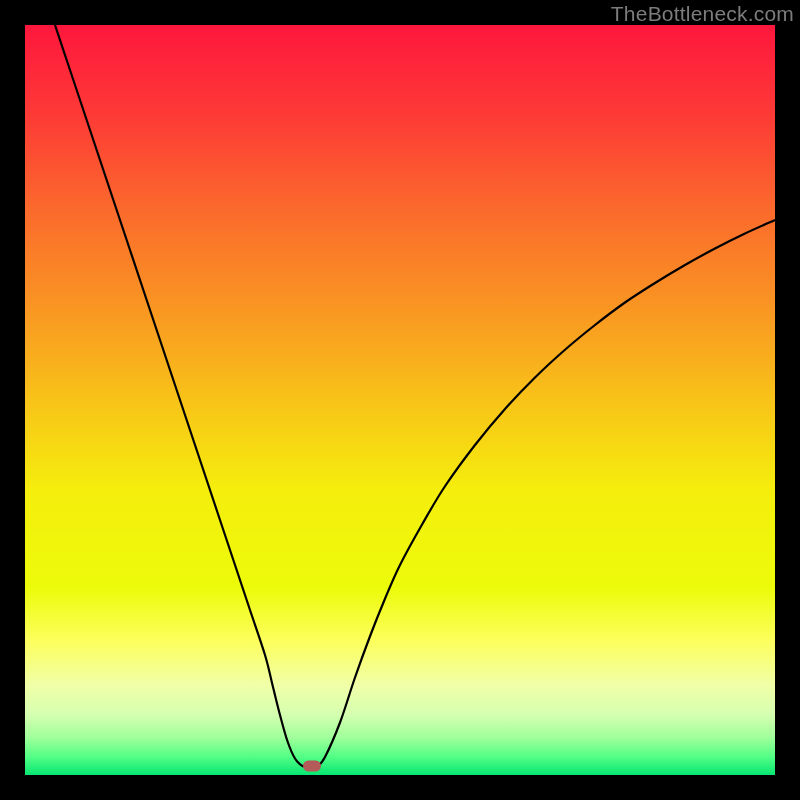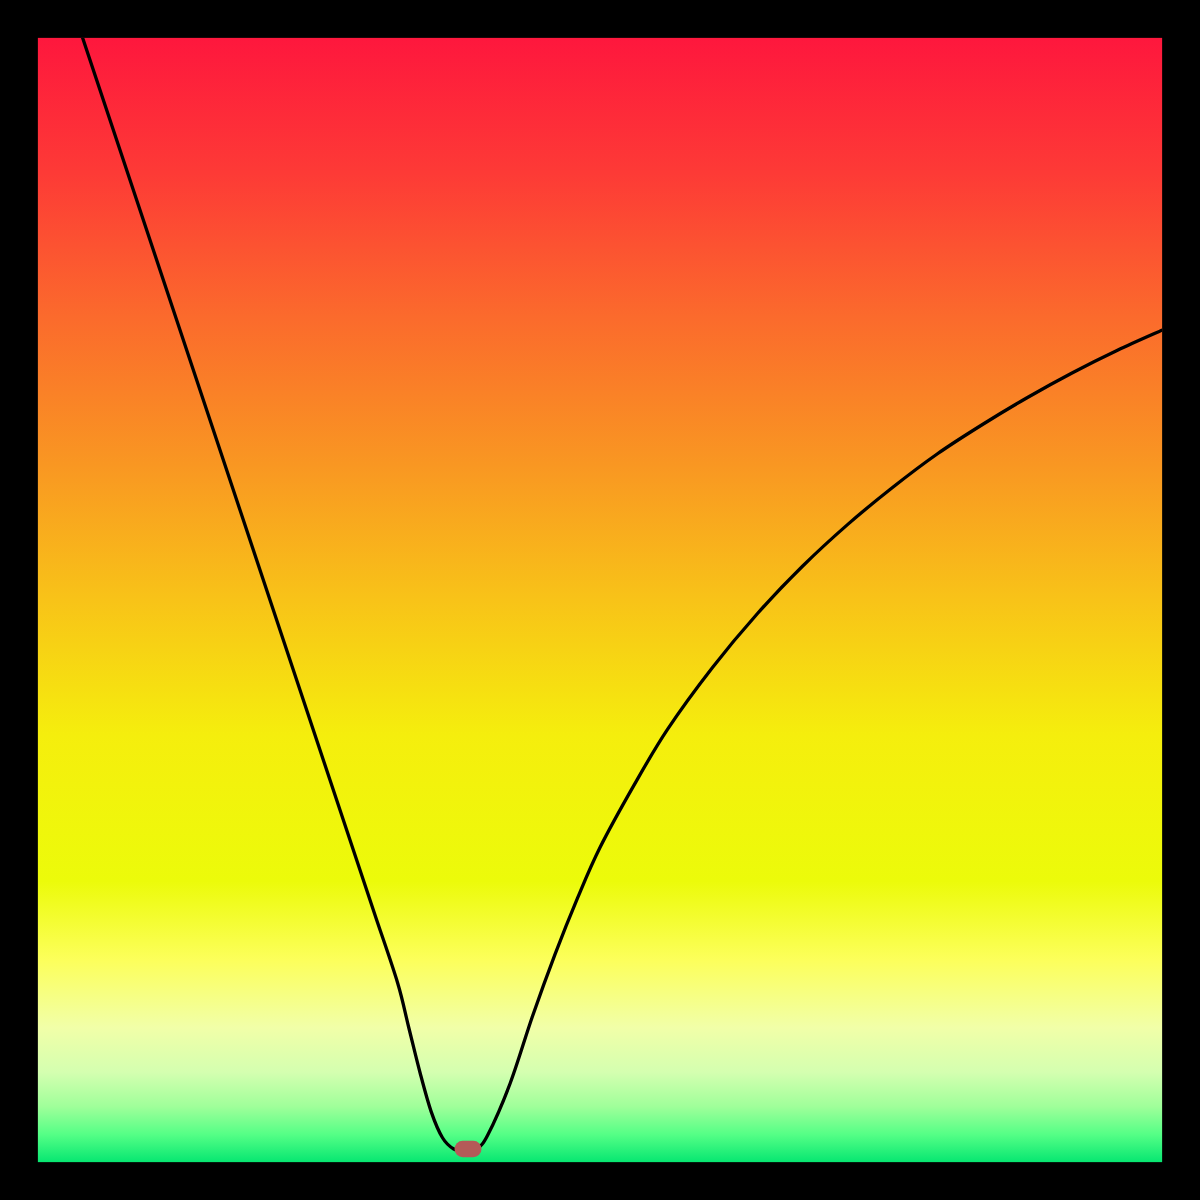--- a/index.html
+++ b/index.html
@@ -53,20 +53,21 @@
     height: 11px;
     border-radius: 6px;
     background: #b45a58;
     transform: translate(-50%, -50%);
   }
 </style>
 </head>
 <body>
 
 <div class="frame">
+  <div class="watermark">TheBottleneck.com</div>
   <div class="plot-area">
     <svg class="gradient" viewBox="0 0 100 100" preserveAspectRatio="none">
       <defs>
         <linearGradient id="bg" x1="0" y1="0" x2="0" y2="1">
             <stop offset="0%" stop-color="#fe173d"></stop>
             <stop offset="12%" stop-color="#fd3a36"></stop>
             <stop offset="25%" stop-color="#fb6b2c"></stop>
             <stop offset="38%" stop-color="#f99722"></stop>
             <stop offset="50%" stop-color="#f8c318"></stop>
             <stop offset="62%" stop-color="#f5ee0d"></stop>

